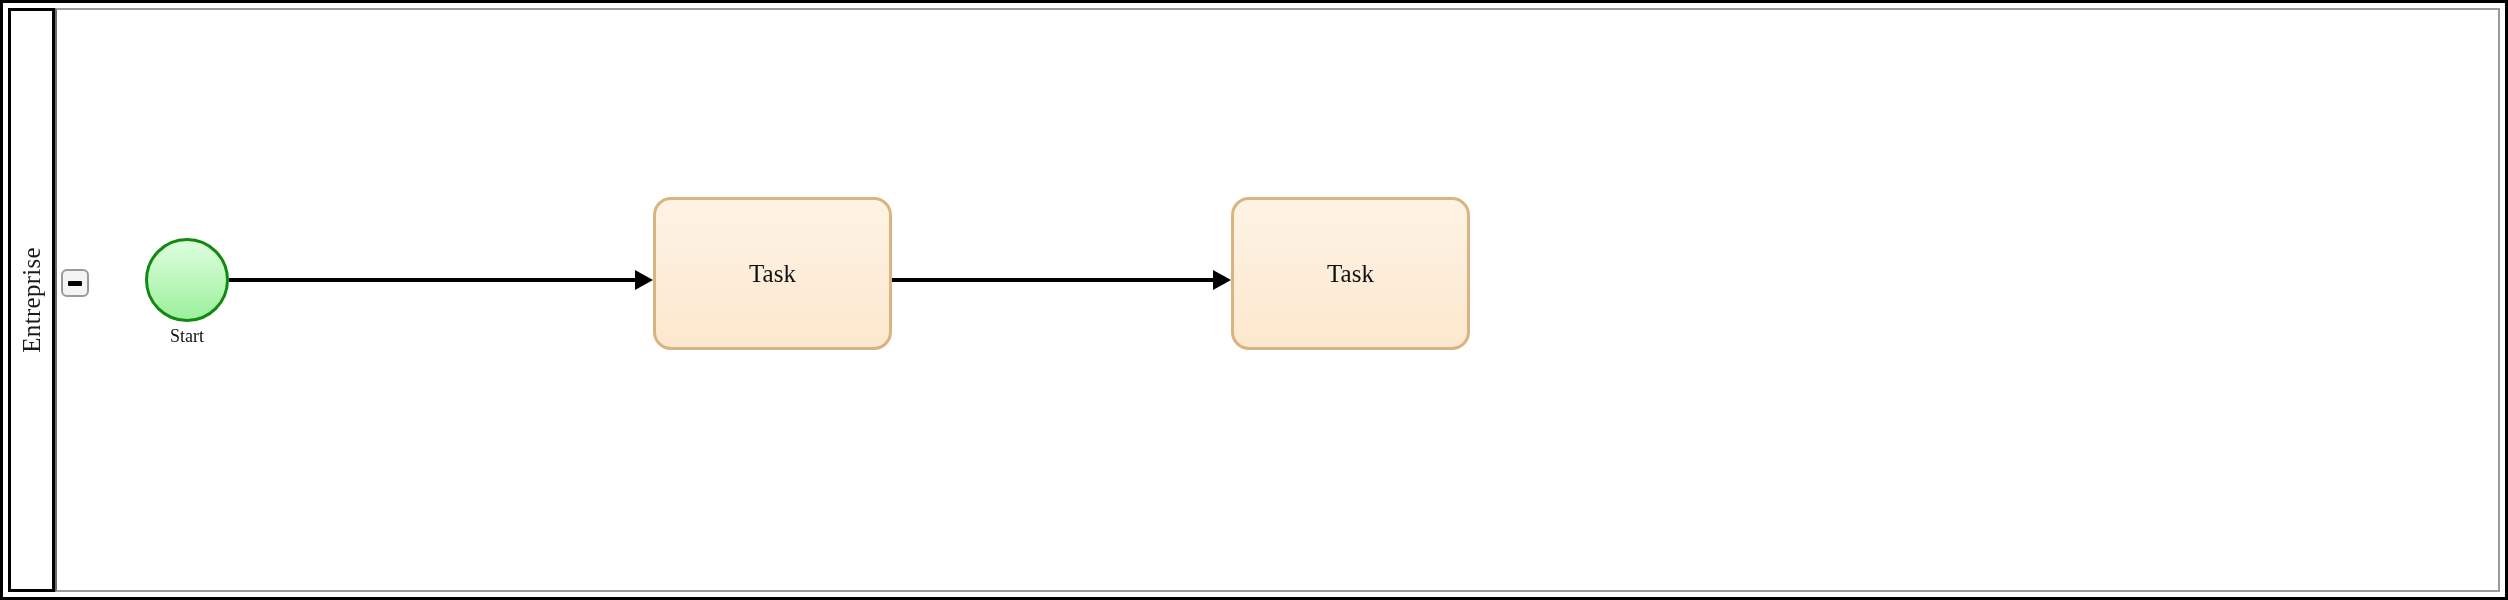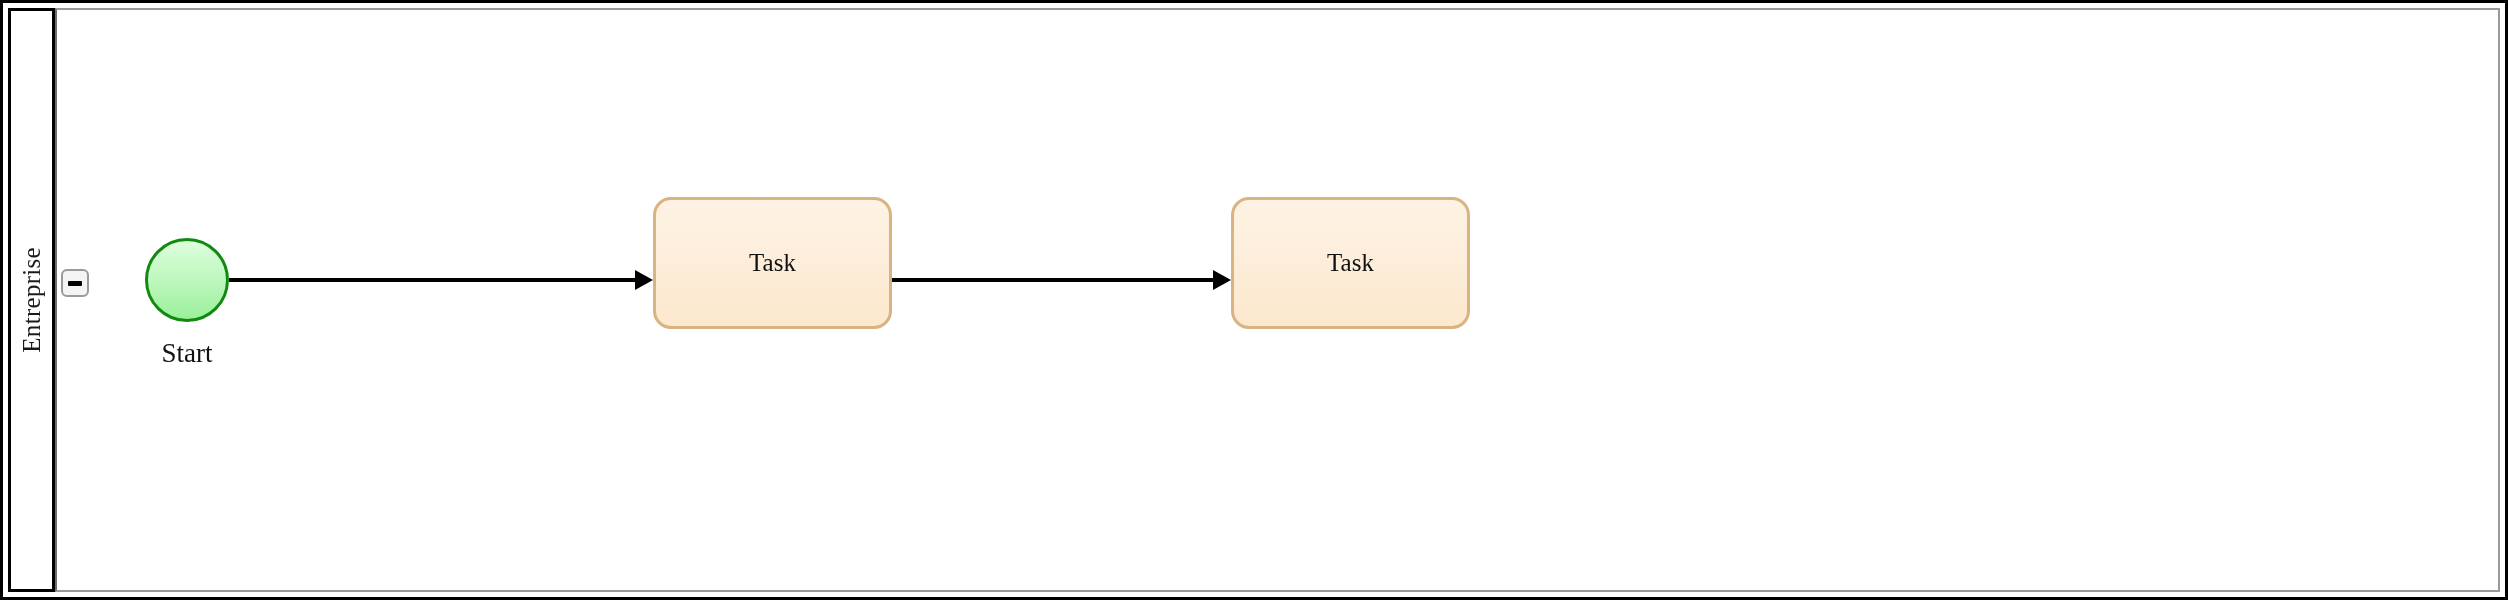--- a/index.html
+++ b/index.html
@@ -112,35 +112,35 @@
     width: 84px;
     height: 84px;
     box-sizing: border-box;
     border-radius: 50%;
     border: 3px solid #128a12;
     background: linear-gradient(180deg, #ddfedd 0%, #c3f8c3 42%, #9bf09b 100%);
   }
   .start-label {
     position: absolute;
     left: 97px;
-    top: 338px;
+    top: 326px;
     width: 180px;
     text-align: center;
     font-family: "Liberation Serif", "DejaVu Serif", serif;
-    font-size: 27px;
+    font-size: 18px;
     color: #111111;
     white-space: nowrap;
   }
 
   
   .task {
     position: absolute;
     top: 197px;
     width: 239px;
-    height: 132px;
+    height: 153px;
     box-sizing: border-box;
     border: 3px solid #d9b382;
     border-radius: 18px;
     background: linear-gradient(180deg, #fdf3e4 0%, #fdeedb 45%, #fce8cd 100%);
     display: flex;
     align-items: center;
     justify-content: center;
   }
   .task-label {
     font-family: "Liberation Serif", "DejaVu Serif", serif;

